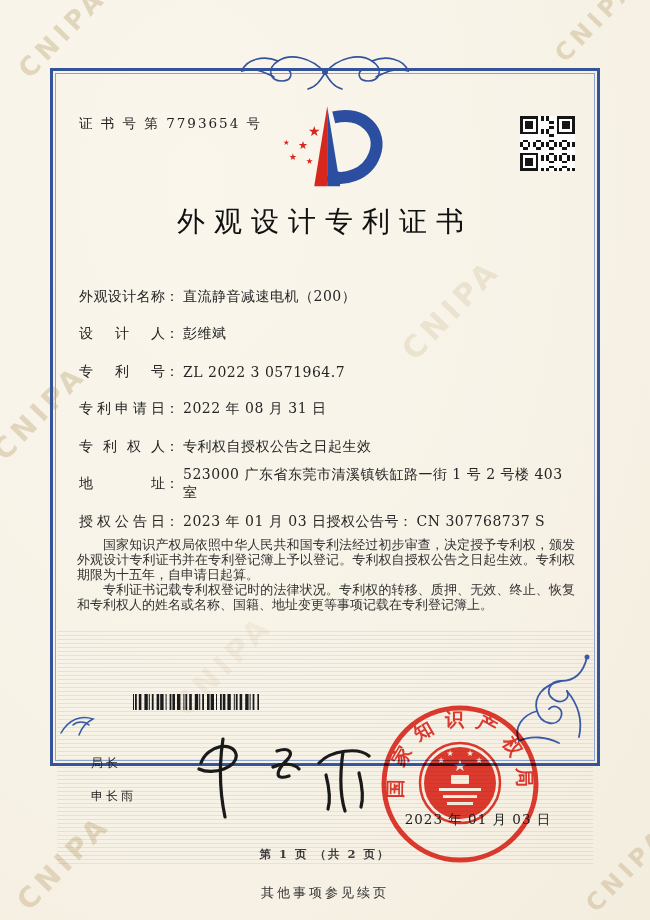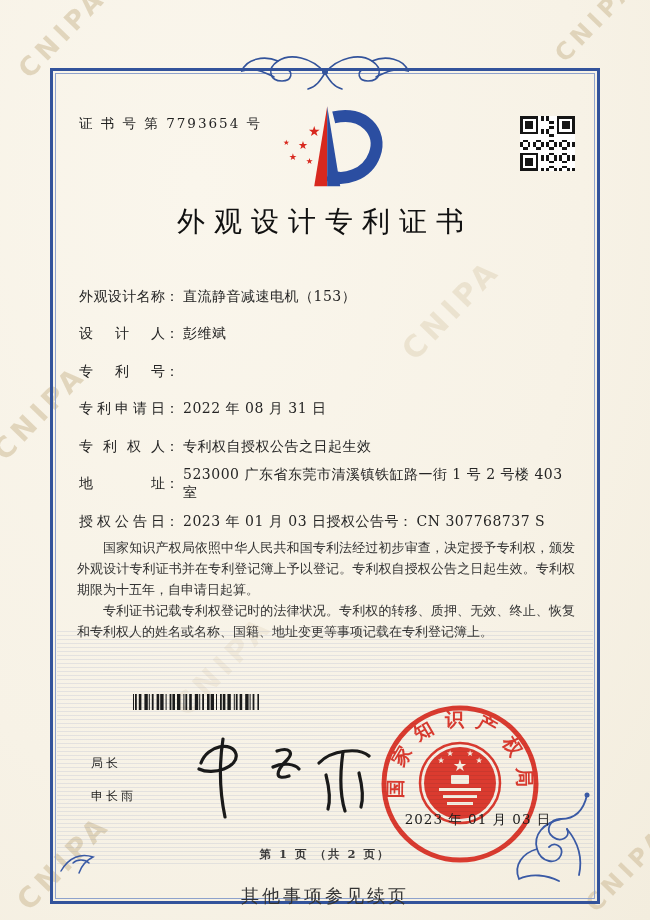--- a/index.html
+++ b/index.html
@@ -12,21 +12,21 @@
   }
   
   .wm{
     position:absolute;z-index:0;color:rgba(206,188,152,.55);
     font-family:"DejaVu Sans","Liberation Sans",sans-serif;
     font-weight:bold;letter-spacing:5px;transform:rotate(-46deg);
     user-select:none;white-space:nowrap;
   }
   
   .frame{
-    position:absolute;left:50px;top:68px;width:550px;height:836px;
+    position:absolute;left:50px;top:68px;width:550px;height:698px;
     border:3px solid #33539b;box-sizing:border-box;z-index:1;
   }
   .frame-inner{position:absolute;inset:2px;border:1px solid #8ea2cc;pointer-events:none;}
   .guilloche{
     position:absolute;left:4px;right:4px;top:560px;height:233px;
     background:repeating-linear-gradient(0deg,
       rgba(108,128,184,.14) 0px, rgba(108,128,184,.14) 1px,
       transparent 1px, transparent 4px);
     z-index:0;
   }
@@ -48,40 +48,40 @@
     display:inline-block;width:86px;text-align:justify;text-align-last:justify;
     flex:none;color:#252525;
   }
   .f-colon{flex:none;margin-right:4px;}
   .f-value{letter-spacing:.5px;}
   .f-second{display:flex;align-items:baseline;}
   .f-label2{display:inline-block;width:72px;text-align:justify;text-align-last:justify;flex:none;}
   
   .body-text{
     position:absolute;left:24px;right:22px;top:466px;z-index:1;
-    font-size:13px;line-height:21px;text-align:justify;color:#333;
+    font-size:13px;line-height:15px;text-align:justify;color:#333;
   }
   .body-text p{margin:0;text-indent:2em;}
   
   .barcode{position:absolute;left:80px;top:623px;z-index:1;}
   .signer{position:absolute;left:38px;top:684px;z-index:1;font-size:12px;letter-spacing:3px;color:#1d1d1d;}
   .signer div{margin-bottom:16px;}
   .signature{position:absolute;left:118px;top:652px;z-index:2;}
   .seal{position:absolute;left:322px;top:628px;z-index:2;mix-blend-mode:multiply;opacity:.95;}
   .seal-date{
     position:absolute;left:330px;top:740px;width:190px;z-index:3;text-align:center;
     font-size:13.5px;color:#1b1b1b;letter-spacing:1px;
   }
   .page-footer{
     position:absolute;left:0;right:0;top:776px;text-align:center;z-index:1;
     font-size:11.5px;letter-spacing:2px;color:#3a3a3a;font-weight:bold;
   }
   .continuation{
     position:absolute;left:0;right:0;top:884px;text-align:center;z-index:1;
-    font-size:18px;letter-spacing:3px;color:#333;
+    font-size:13px;letter-spacing:3px;color:#333;
   }
 </style>
 </head>
 <body>
 
 <span class="wm" style="left:6px;top:18px;font-size:26px;">CNIPA</span>
 <span class="wm" style="left:543px;top:6px;font-size:24px;">CNIPA</span>
 <span class="wm" style="left:388px;top:292px;font-size:30px;opacity:.55;">CNIPA</span>
 <span class="wm" style="left:-20px;top:396px;font-size:28px;">CNIPA</span>
 <span class="wm" style="left:160px;top:648px;font-size:30px;opacity:.32;">CNIPA</span>
@@ -225,30 +225,31 @@
       <rect x="1" y="15" width="5" height="5" fill="#ffffff"></rect>
       <rect x="2" y="16" width="3" height="3" fill="#151515"></rect>
     </svg>
 
   <div class="title">外观设计专利证书</div>
 
   <div class="fields">
     <div class="field-row">
       <span class="f-label">外观设计名称</span>
         <span class="f-colon">：</span>
-      <span class="f-value">直流静音减速电机（153）</span>
+      <span class="f-value">直流静音减速电机（200）</span>
     </div>
     <div class="field-row">
       <span class="f-label">设计人</span>
         <span class="f-colon">：</span>
       <span class="f-value">彭维斌</span>
     </div>
     <div class="field-row">
       <span class="f-label">专利号</span>
         <span class="f-colon">：</span>
+      <span class="f-value">ZL 2022 3 0571964.7</span>
     </div>
     <div class="field-row">
       <span class="f-label">专利申请日</span>
         <span class="f-colon">：</span>
       <span class="f-value">2022 年 08 月 31 日</span>
     </div>
     <div class="field-row">
       <span class="f-label">专利权人</span>
         <span class="f-colon">：</span>
       <span class="f-value">专利权自授权公告之日起生效</span>

